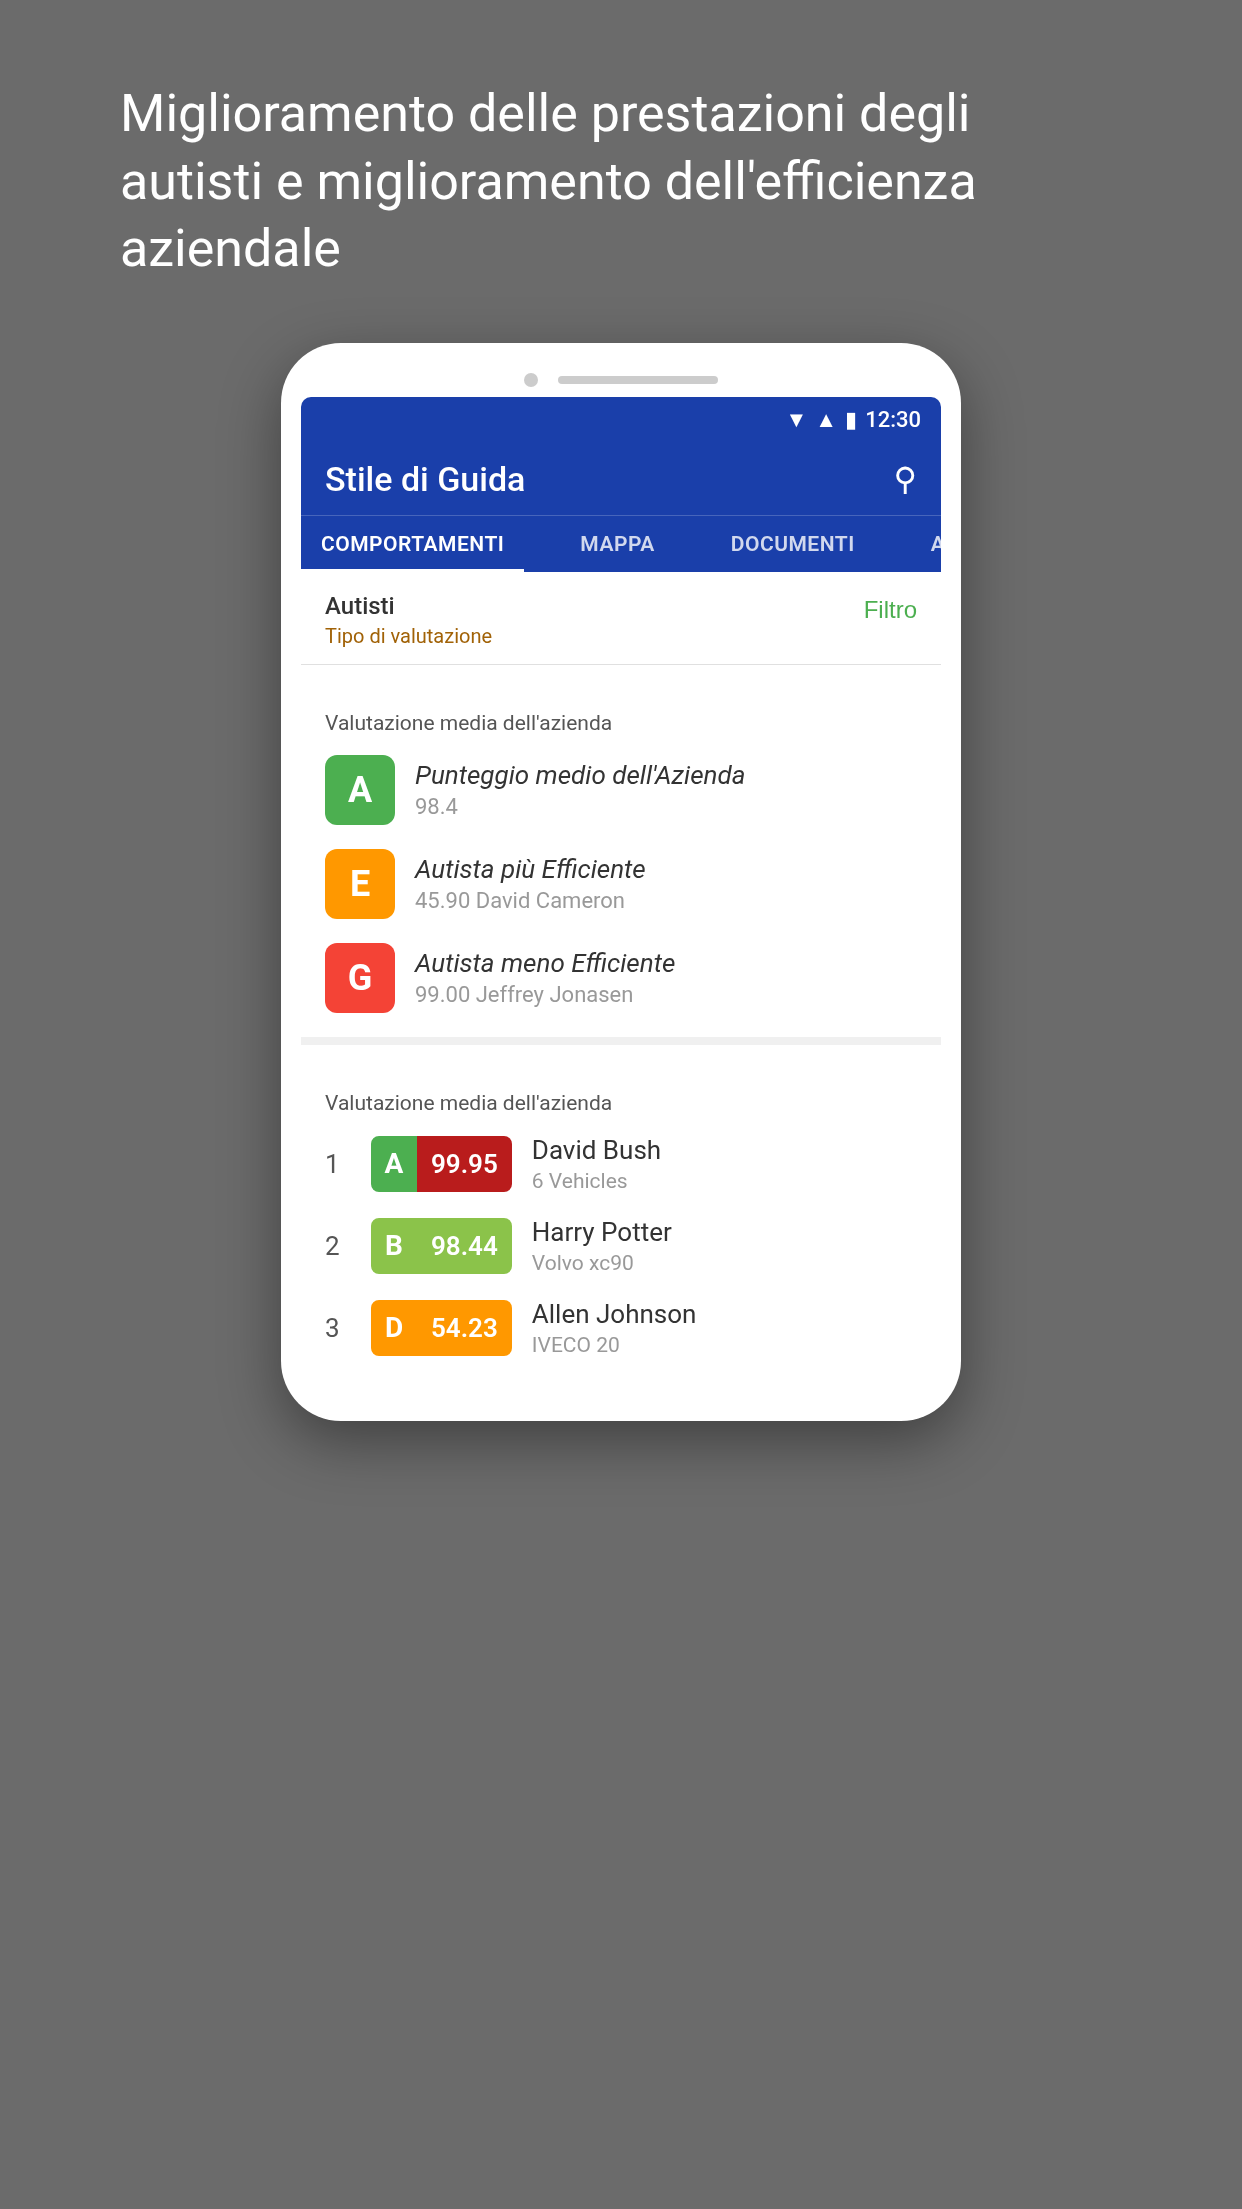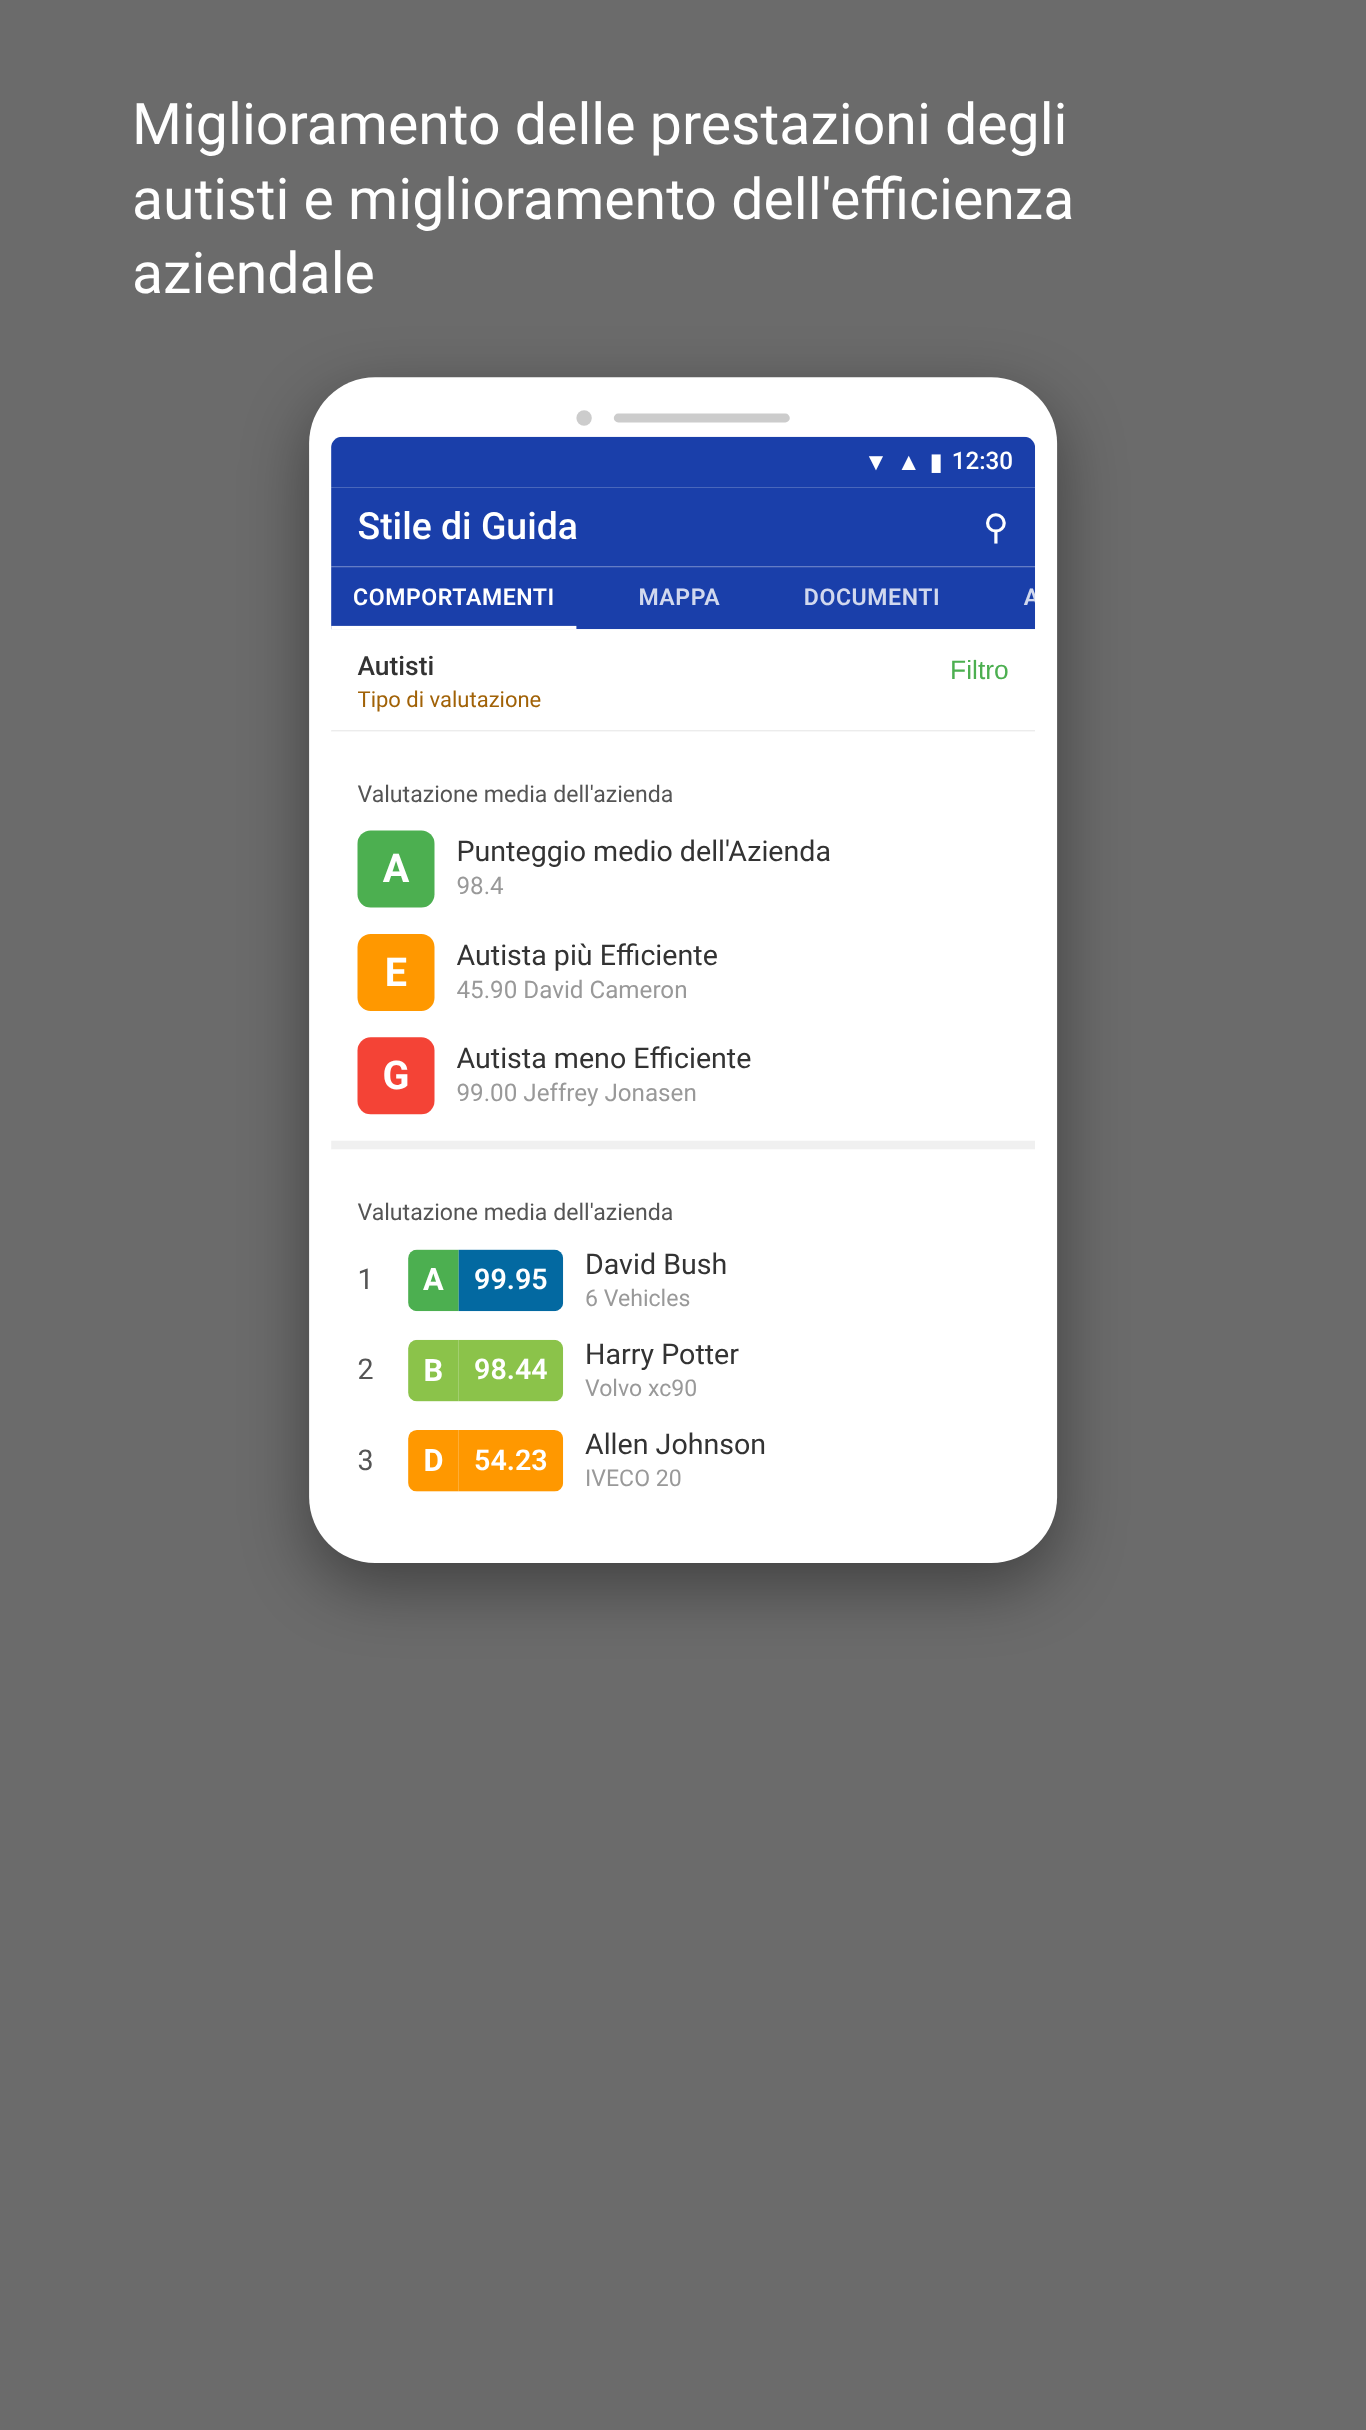--- a/index.html
+++ b/index.html
@@ -211,20 +211,21 @@
     }
 
     .grade-a { background: #4caf50; }
     .grade-e { background: #ff9800; }
     .grade-g { background: #f44336; }
 
     .stat-info .stat-title {
       font-size: 26px;
       color: #333;
       font-weight: 400;
+      font-style: italic;
     }
 
     .stat-info .stat-value {
       font-size: 22px;
       color: #999;
       margin-top: 4px;
     }
 
     .section-card2 {
       padding: 24px;
@@ -277,21 +278,21 @@
     .score-value {
       color: white;
       font-size: 26px;
       font-weight: 600;
       padding: 0 14px;
       height: 56px;
       display: flex;
       align-items: center;
     }
 
-    .score-bg-a { background: #0369a1; }
+    .score-bg-a { background: #b91c1c; }
     .score-bg-b { background: #8bc34a; }
     .score-bg-d { background: #ff9800; }
 
     .driver-info .driver-name {
       font-size: 26px;
       color: #333;
       font-weight: 400;
     }
 
     .driver-info .driver-vehicle {

